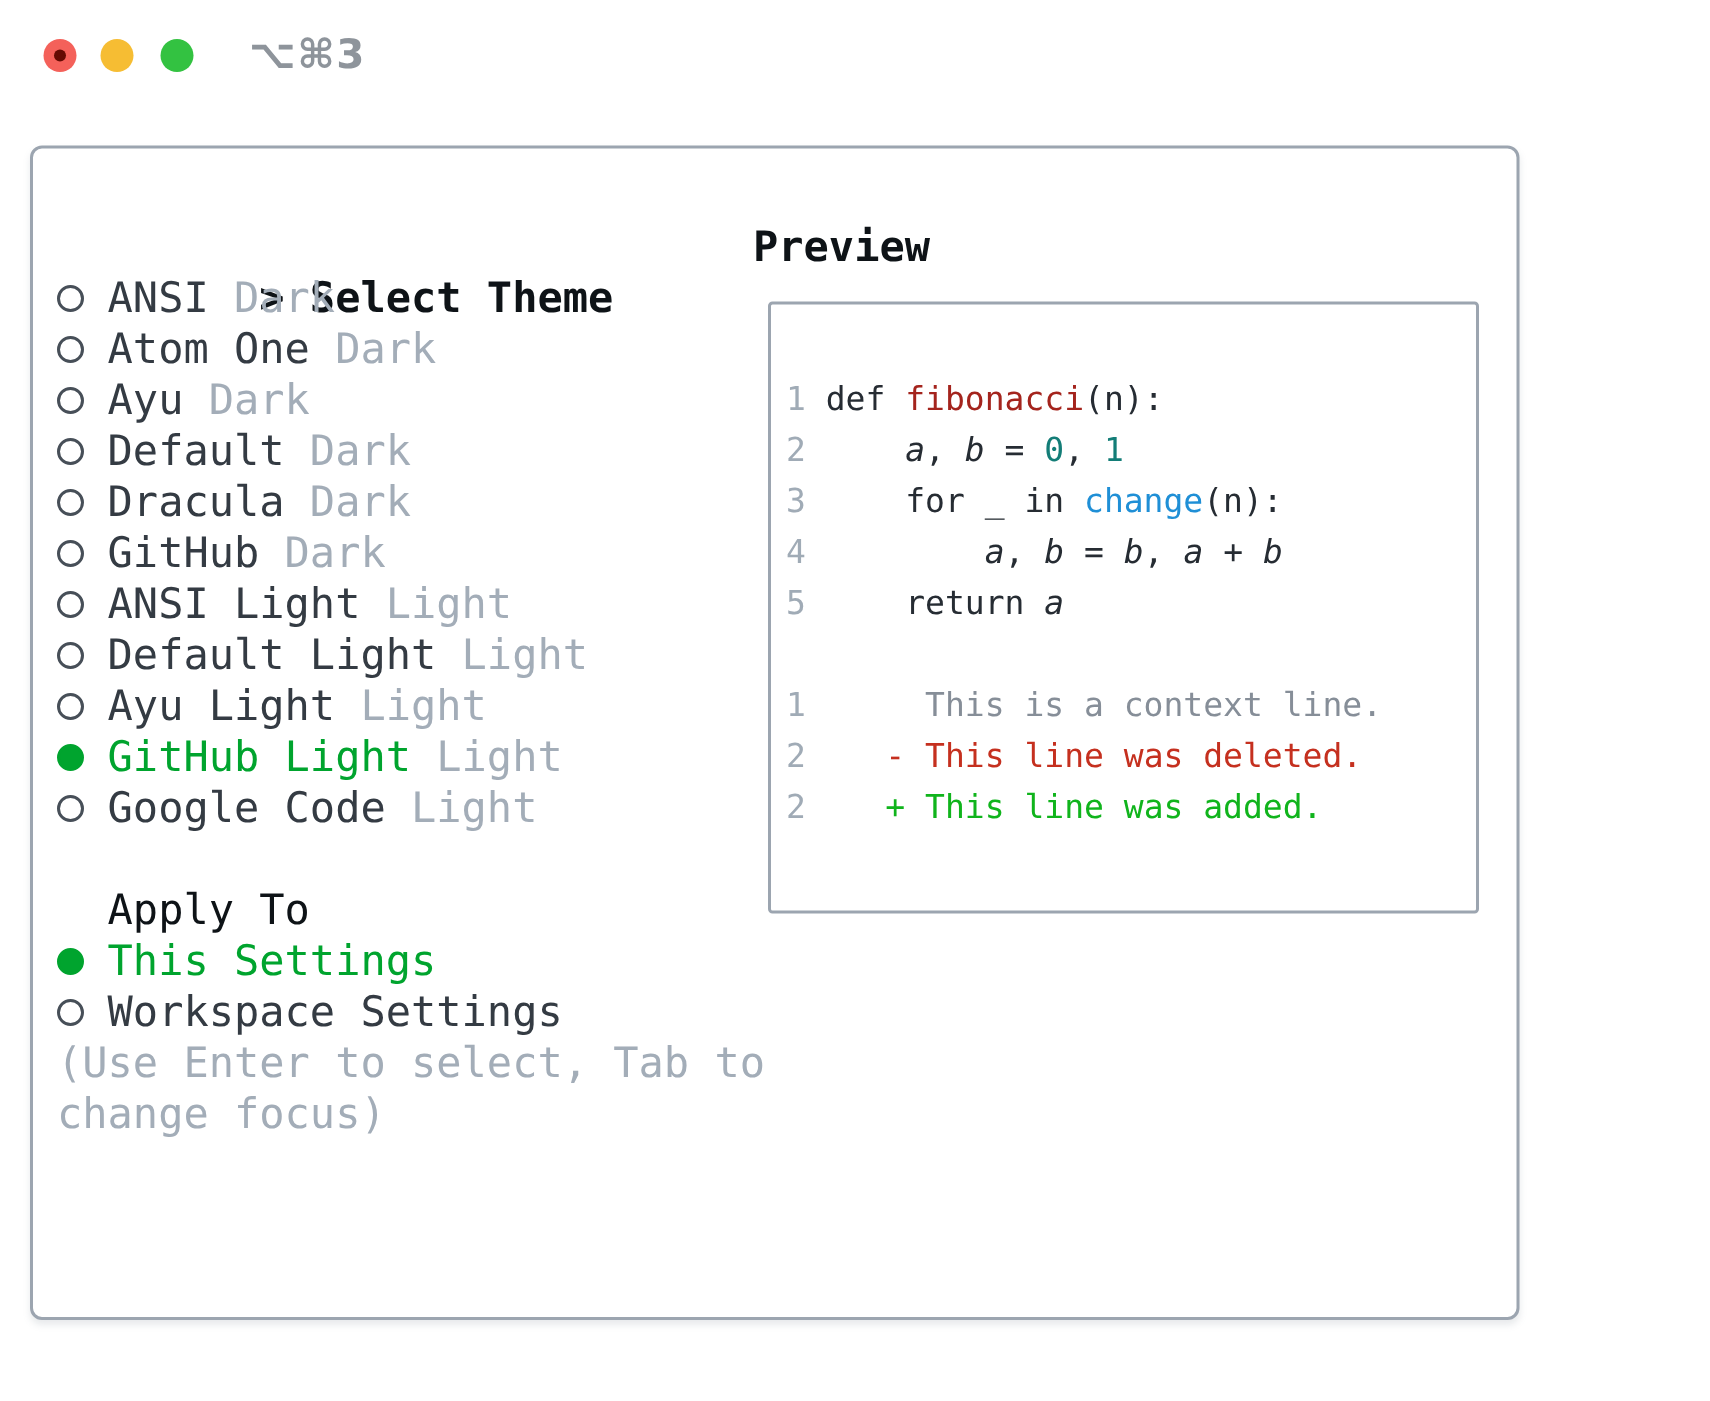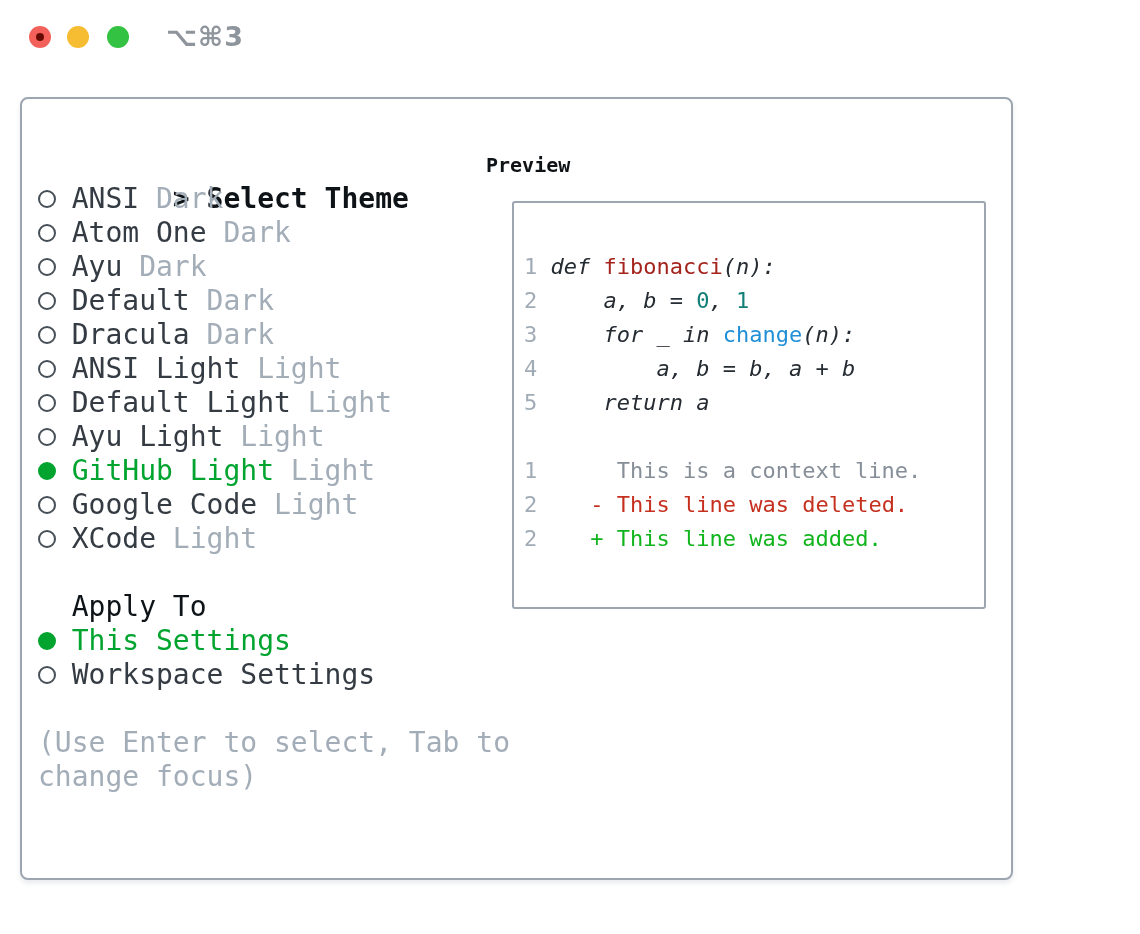--- a/index.html
+++ b/index.html
@@ -45,37 +45,37 @@
   .bullet { display:inline-block; width:2ch; height:34px; vertical-align:top; position:relative; }
   .bullet::before {
     content:''; position:absolute; left:0; top:50%; transform:translateY(-50%);
     width:14px; height:14px; border-radius:50%; border:2px solid var(--c-ring);
   }
   .bullet.sel::before { background:var(--c-green); border-color:var(--c-green); }
   .option { cursor:default; }
   .oname { color:var(--c-text); }
   .option.selected .oname { color:var(--c-green); }
   .variant { color:var(--c-muted); }
-  .help-block { margin-top:34px; }
+  .help-block { }
   .help-line { color:var(--c-muted); }
   .spacer { height:34px; }
 
   
   .preview-title {
-    position:absolute; left:464px; top:49px; height:34px; line-height:34px;
-    font-size:20px; font-weight:bold; color:var(--c-black);
+    position:absolute; left:480px; top:49px; height:34px; line-height:34px;
+    font-size:28px; font-weight:bold; color:var(--c-black);
   }
   .preview-box {
     position:absolute; left:490px; top:102px; width:474px; height:408px;
     border:2px solid var(--c-border); border-radius:3px; background:#fff; overflow:hidden;
   }
   .preview-code { padding:47px 0 0 10px; }
   .pline { height:34px; line-height:34px; font-size:22px; white-space:pre; }
   .ln { display:inline-block; width:2ch; color:var(--c-ln); }
-  .tok-p   { color:var(--c-code);font-style:italic; }
+  .tok-p   { color:var(--c-code); }
   .tok-v   { color:var(--c-code); font-style:italic; }
   .tok-fn  { color:var(--c-fn); }
   .tok-num { color:var(--c-num); }
   .tok-call{ color:var(--c-call); }
   .tok-ctx { color:var(--c-ctx); }
   .tok-del { color:var(--c-del); }
   .tok-add { color:var(--c-add); }
 </style>
 </head>
 <body>
@@ -95,26 +95,26 @@
       <div class="row header">
         <span>&gt;</span><span class="hdr-title">Select Theme</span>
       </div>
 
       <div>
           <div class="row option"><span class="bullet"></span><span class="oname">ANSI</span><span class="variant"> Dark</span></div>
           <div class="row option"><span class="bullet"></span><span class="oname">Atom One</span><span class="variant"> Dark</span></div>
           <div class="row option"><span class="bullet"></span><span class="oname">Ayu</span><span class="variant"> Dark</span></div>
           <div class="row option"><span class="bullet"></span><span class="oname">Default</span><span class="variant"> Dark</span></div>
           <div class="row option"><span class="bullet"></span><span class="oname">Dracula</span><span class="variant"> Dark</span></div>
+          <div class="row option"><span class="bullet"></span><span class="oname">GitHub</span><span class="variant"> Dark</span></div>
           <div class="row option"><span class="bullet"></span><span class="oname">ANSI Light</span><span class="variant"> Light</span></div>
           <div class="row option"><span class="bullet"></span><span class="oname">Default Light</span><span class="variant"> Light</span></div>
           <div class="row option"><span class="bullet"></span><span class="oname">Ayu Light</span><span class="variant"> Light</span></div>
           <div class="row option selected"><span class="bullet sel"></span><span class="oname">GitHub Light</span><span class="variant"> Light</span></div>
           <div class="row option"><span class="bullet"></span><span class="oname">Google Code</span><span class="variant"> Light</span></div>
-          <div class="row option"><span class="bullet"></span><span class="oname">XCode</span><span class="variant"> Light</span></div>
         </div>
 
       <div class="row spacer"></div>
 
       <div class="row apply-header">Apply To</div>
 
       <div>
           <div class="row option selected"><span class="bullet sel"></span><span class="oname">This Settings</span></div>
           <div class="row option"><span class="bullet"></span><span class="oname">Workspace Settings</span></div>
         </div>

